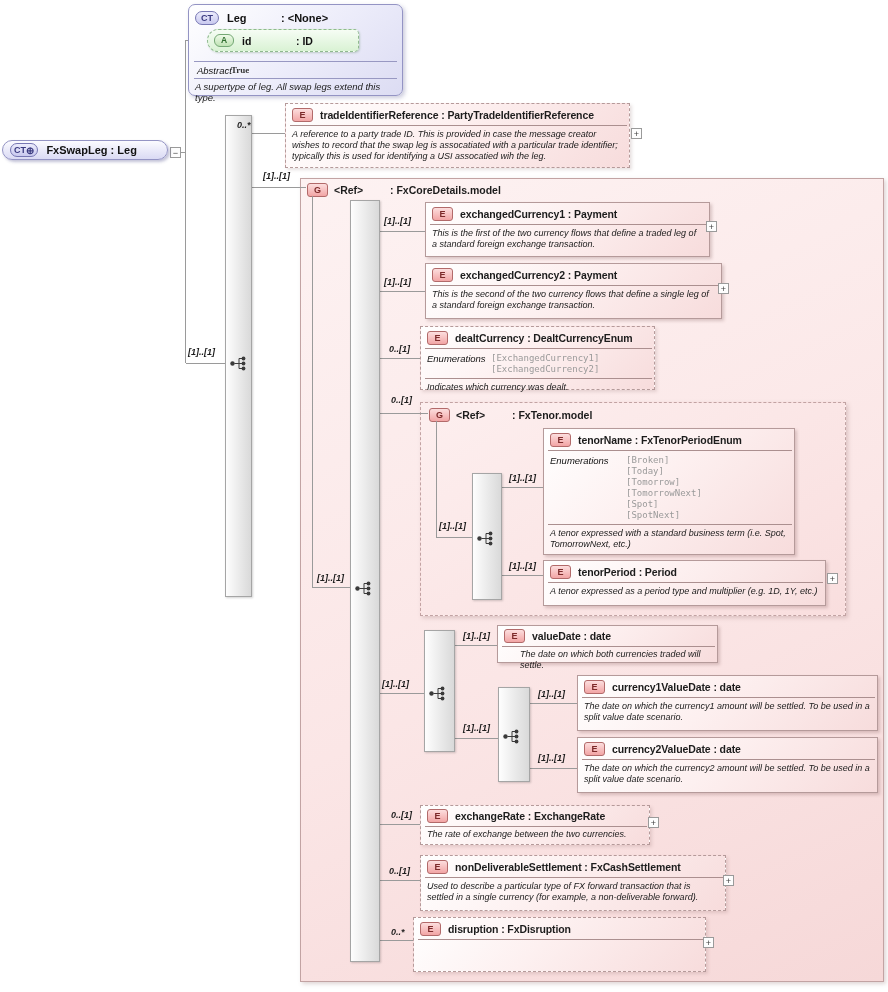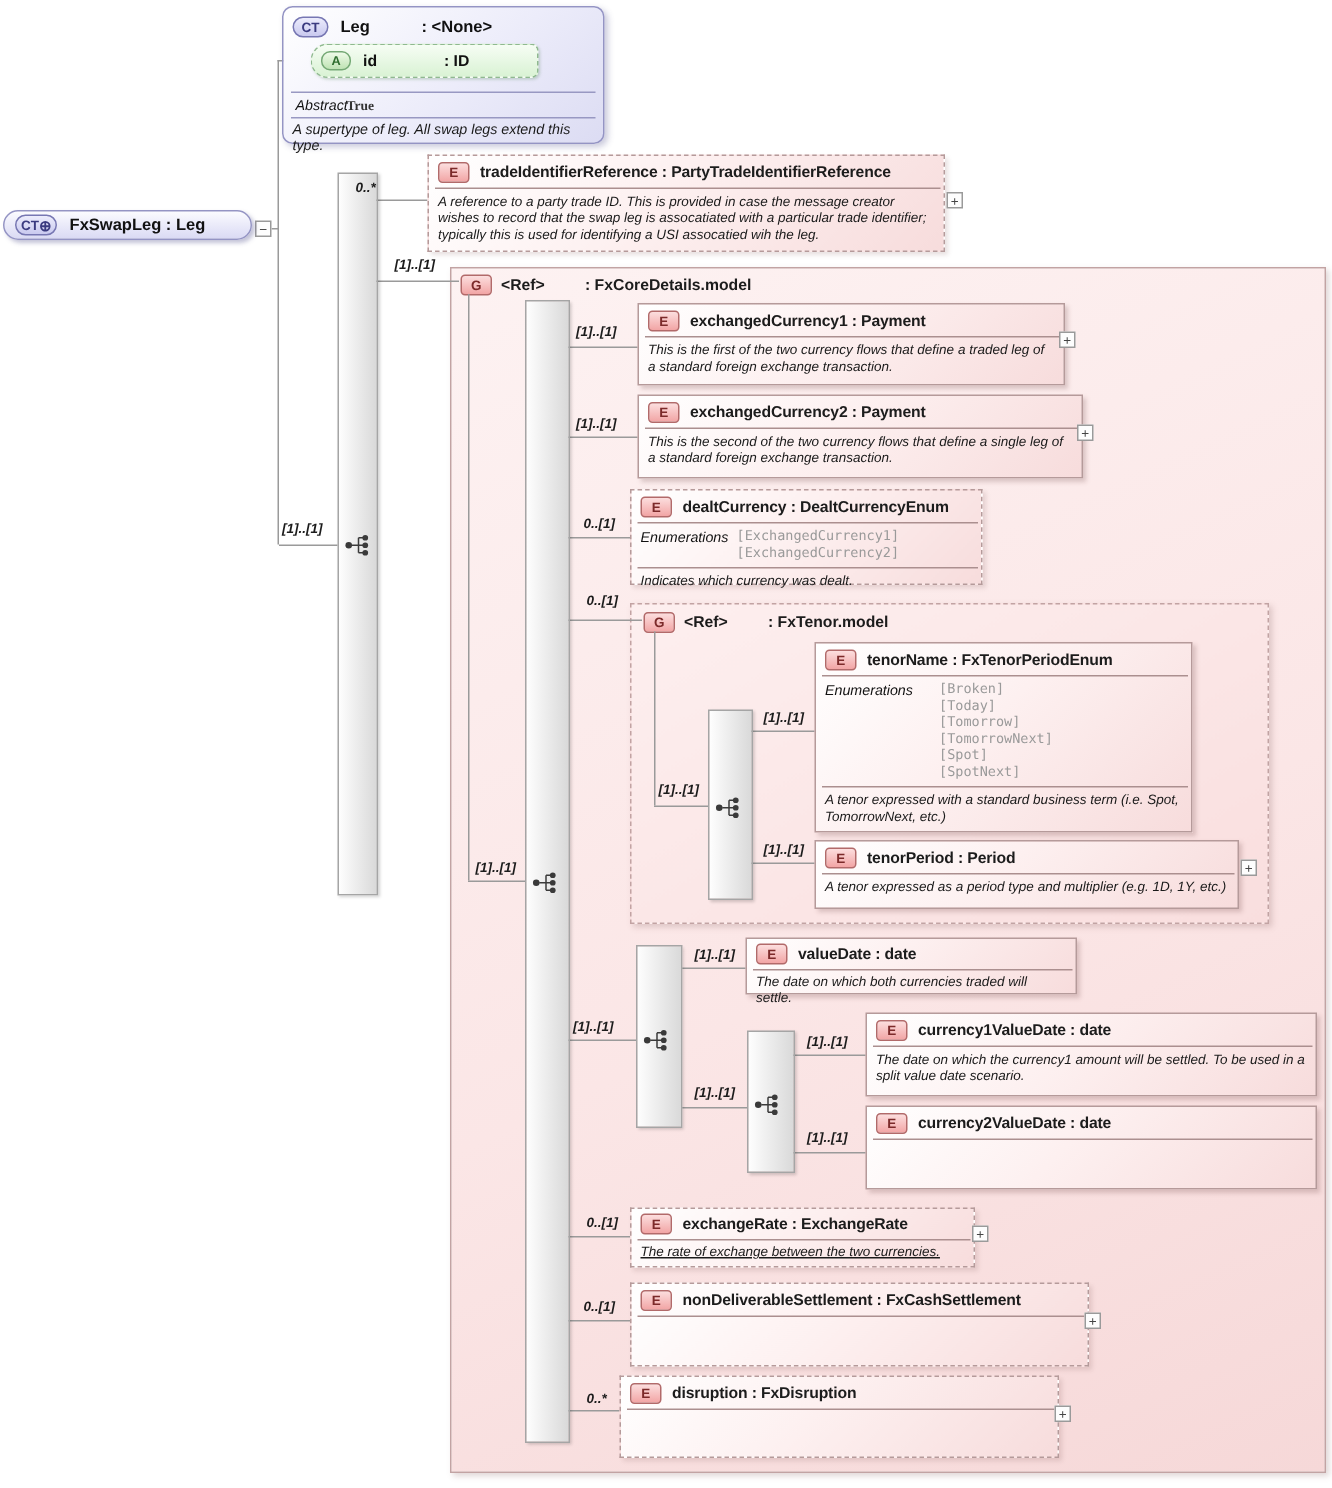--- a/index.html
+++ b/index.html
@@ -247,55 +247,57 @@
     <div class="sep"></div>
     <div class="el-desc">A tenor expressed as a period type and multiplier (e.g. 1D, 1Y, etc.)</div>
   </div>
 
   <div class="box" style="left:497px;top:625px;width:221px;height:38px;">
     <div class="el-head" style="padding-top:3px;">
       <span class="badge badge-e">E</span>
       <span class="el-title">valueDate : date</span>
     </div>
     <div class="sep"></div>
-    <div class="el-desc" style="padding-top:2px;">The date on which both currencies traded will settle.</div>
+    <div class="el-desc" style="padding-top:2px;margin-left:16px;">The date on which both currencies traded will settle.</div>
   </div>
 
   <div class="box" style="left:577px;top:675px;width:301px;height:56px;">
     <div class="el-head">
       <span class="badge badge-e">E</span>
       <span class="el-title">currency1ValueDate : date</span>
     </div>
     <div class="sep"></div>
     <div class="el-desc">The date on which the currency1 amount will be settled. To be used in a split value date scenario.</div>
   </div>
 
   <div class="box" style="left:577px;top:737px;width:301px;height:56px;">
     <div class="el-head">
       <span class="badge badge-e">E</span>
       <span class="el-title">currency2ValueDate : date</span>
     </div>
     <div class="sep"></div>
+    <div class="el-desc">The date on which the currency2 amount will be settled. To be used in a split value date scenario.</div>
   </div>
 
   <div class="box dashed" style="left:420px;top:805px;width:230px;height:40px;">
     <div class="el-head" style="padding-top:3px;">
       <span class="badge badge-e">E</span>
       <span class="el-title">exchangeRate : ExchangeRate</span>
     </div>
     <div class="sep"></div>
-    <div class="el-desc" style="padding-top:2px;text-decoration:underline;">The rate of exchange between the two currencies.</div>
+    <div class="el-desc" style="padding-top:2px;">The rate of exchange between the two currencies.</div>
   </div>
 
   <div class="box dashed" style="left:420px;top:855px;width:306px;height:56px;">
     <div class="el-head">
       <span class="badge badge-e">E</span>
       <span class="el-title">nonDeliverableSettlement : FxCashSettlement</span>
     </div>
     <div class="sep"></div>
+    <div class="el-desc">Used to describe a particular type of FX forward transaction that is settled in a single currency (for example, a non-deliverable forward).</div>
   </div>
 
   <div class="box dashed" style="left:413px;top:917px;width:293px;height:55px;">
     <div class="el-head">
       <span class="badge badge-e">E</span>
       <span class="el-title">disruption : FxDisruption</span>
     </div>
     <div class="sep"></div>
   </div>
 

